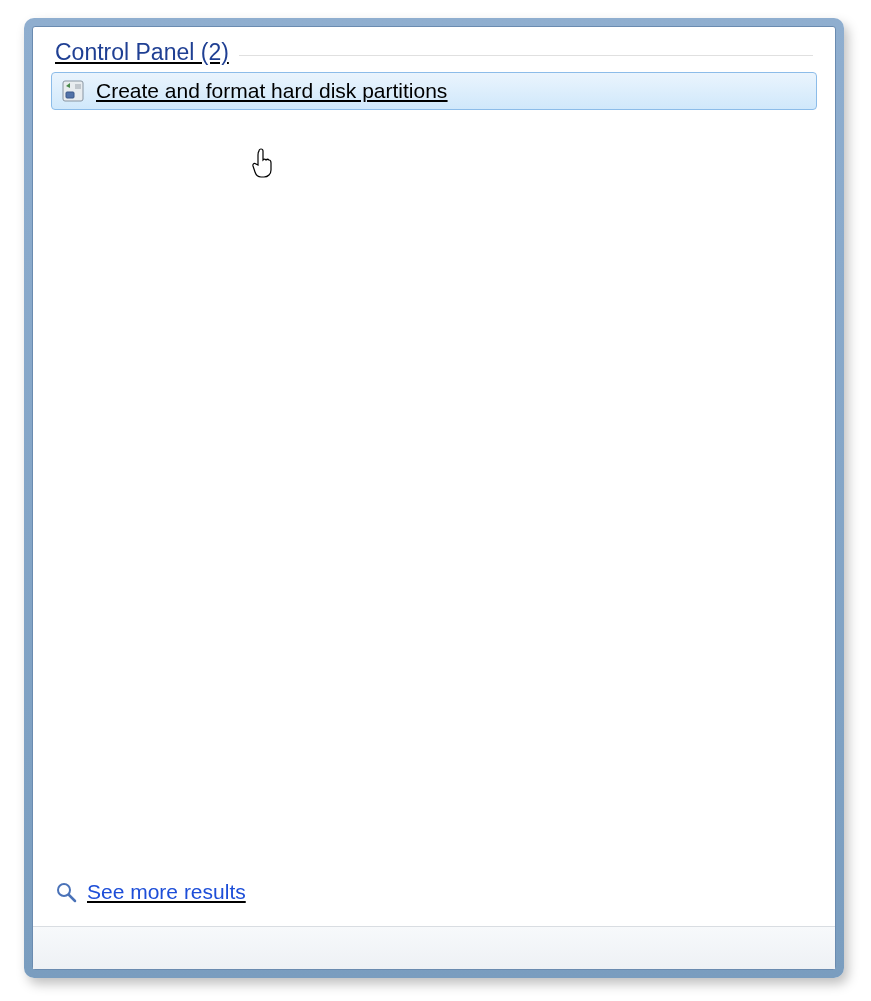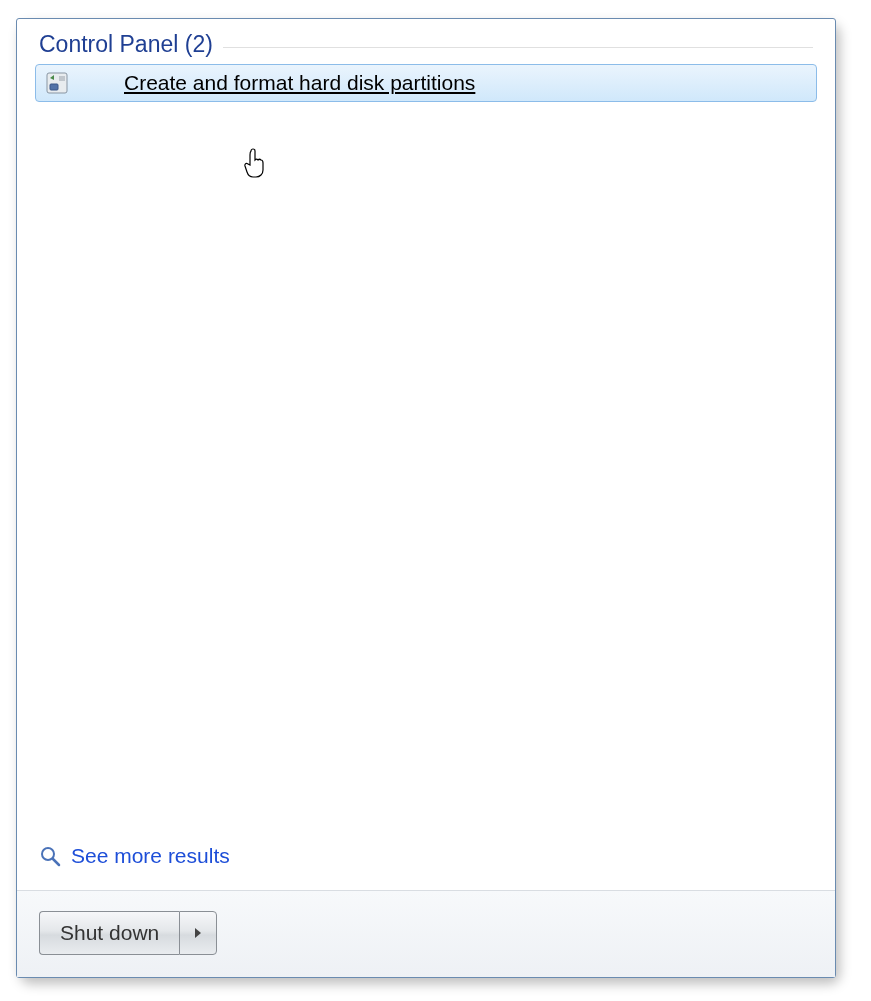--- a/index.html
+++ b/index.html
@@ -6,27 +6,28 @@
     body {
       font-family: "Segoe UI", Tahoma, sans-serif;
       background: #ffffff;
       width: 871px;
       height: 1001px;
       position: relative;
     }
     .window {
       position: absolute;
       top: 18px;
-      left: 16px;
+      left: 24px;
       width: 820px;
       height: 960px;
       background: linear-gradient(to bottom, #8faecf 0%, #7a9dbf 100%);
       border-radius: 10px;
-      padding: 0;
+      padding: 8px;
       box-shadow: 4px 6px 12px rgba(0,0,0,0.25);
+      text-decoration: underline;
     }
     .inner {
       width: 100%;
       height: 100%;
       background: #ffffff;
       border: 1px solid #6a8bb0;
       border-radius: 3px;
       display: flex;
       flex-direction: column;
     }
@@ -72,21 +73,20 @@
     }
     .result-icon {
       width: 26px;
       height: 26px;
       margin-right: 10px;
       flex-shrink: 0;
     }
     .result-label {
       font-size: 21px;
       color: #000000;
-      margin-left: 44px;
     }
     .result-item.selected .result-label {
       text-decoration: underline;
     }
     .spacer { flex: 1; }
     .see-more {
       display: flex;
       align-items: center;
       padding: 8px 22px 14px 22px;
       cursor: pointer;
@@ -205,28 +205,20 @@
             <line x1="14" y1="14" x2="20" y2="20" stroke="#4a72b8" stroke-width="2.5" stroke-linecap="round"></line>
           </svg>
         </span>
         <span class="see-more-label">See more results</span>
       </div>
 
     </div>
 
     <div class="footer">
 
-      <div class="shutdown-group">
-        <button class="shutdown-btn">Shut down</button>
-        <div class="shutdown-arrow">
-          <svg viewBox="0 0 10 12" width="10" height="12">
-            <path d="M2 1 L8 6 L2 11 Z" fill="#444"></path>
-          </svg>
-        </div>
-      </div>
     </div>
 
   </div>
 
   <div class="cursor">
     <svg viewBox="0 0 26 30" width="26" height="30">
       <path d="M10 3 C10 2 11 1 12 1 C13 1 14 2 14 3 L14 12 C15 11 16 11 17 12 C18 11 19 11 20 12 C21 12 22 13 22 15 L22 22 C22 26 19 29 15 29 L12 29 C9 29 7 27 6 24 L4 18 C3.5 16 5 15 6 15.5 L9 17 L9 7 C9 6 9 4 10 3 Z" fill="#ffffff" stroke="#000000" stroke-width="1.2"></path>
     </svg>
   </div>
 </div>

